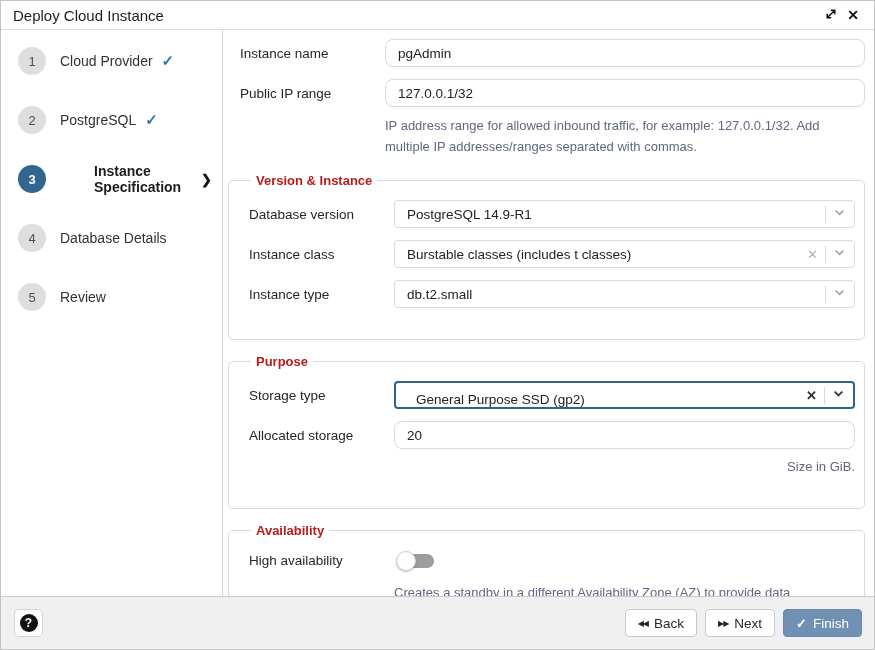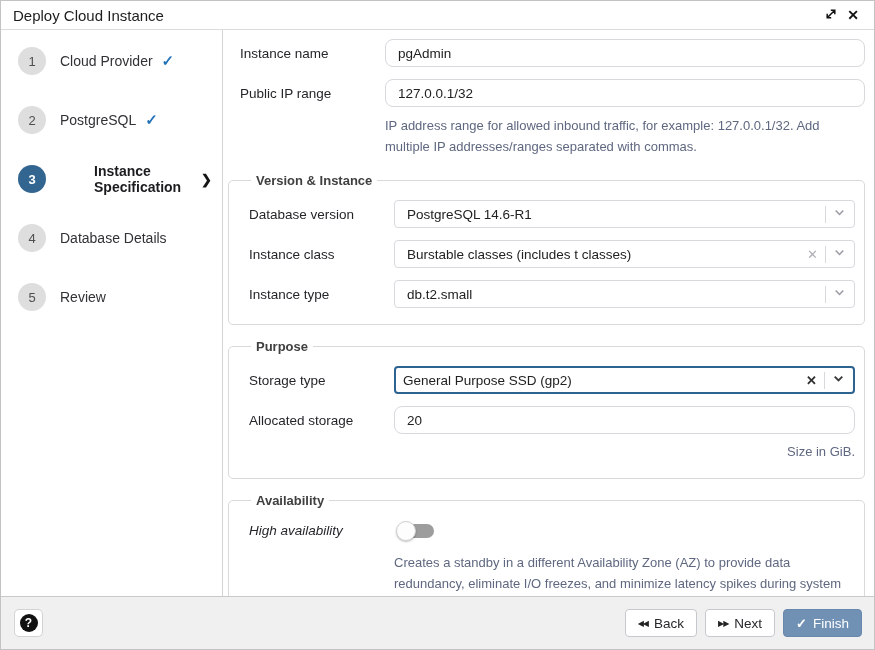--- a/index.html
+++ b/index.html
@@ -26,30 +26,30 @@
   
   .content { flex:1 1 auto; padding:9px 9px 0 5px; overflow:hidden; }
   .row { display:grid; grid-template-columns:145px 1fr; align-items:center; }
   .row-outer { margin:0 0 12px 12px; }
   .lbl { font-size:13.5px; color:#24262a; padding-right:8px; }
   .txtin { height:28px; width:100%; border:1px solid #d7d9dd; border-radius:8px; padding:0 12px; font-size:13.5px; color:#222; font-family:"Liberation Sans",sans-serif; background:#fff; outline:none; }
   .help { grid-column:2; font-size:13px; line-height:21px; color:#5f6880; max-width:482px; margin-top:8px; }
   .help-tight { margin-top:7px;text-align:right; }
 
   fieldset { border:1px solid #d9d9d9; border-radius:5px; margin:2px 0 14px 0; padding:4px 9px 12px 20px; }
-  legend { font-size:13px; font-weight:700; color:#404040; padding:0 5px; margin-left:2px; }
+  legend { font-size:13px; font-weight:700; color:#b91c1c; padding:0 5px; margin-left:2px; }
   fieldset .row { margin:8px 0 12px 0; }
-  fieldset .row:last-child { margin-bottom:4px; }
+  fieldset .row:last-child { margin-bottom:19px; }
 
   .select { position:relative; height:28px; border:1px solid #d7d9dd; border-radius:4px; background:#fff; display:flex; align-items:center; padding:0 70px 0 12px; cursor:pointer; }
   .select-value { font-size:13.5px; color:#222; white-space:nowrap; overflow:hidden; }
   .adorn { position:absolute; right:8px; top:0; height:100%; display:flex; align-items:center; gap:7px; }
   .clear-x { font-size:13px; color:#adb0b5; line-height:1; cursor:pointer; }
   .sep { width:1px; height:17px; background:#d7d9dd; }
-  .select.focused { border:2px solid #2c6391; padding-left:7px; }
+  .select.focused { border:2px solid #2c6391; padding-left:20px;align-items:flex-end; }
   .select.focused .clear-x { color:#2f2f2f; font-weight:700; }
 
   
   .toggle { position:relative; width:40px; height:22px; cursor:pointer; margin-left:2px; }
   .toggle-track { position:absolute; left:8px; top:4px; width:30px; height:14px; border-radius:7px; background:#9d9d9d; }
   .toggle-thumb { position:absolute; left:0; top:1px; width:20px; height:20px; border-radius:50%; background:#fdfdfd; border:1px solid #d2d2d2; box-shadow:0 1px 2px rgba(0,0,0,.25); }
 
   
   .ftr { height:53px; flex:0 0 53px; background:#f0f0f0; border-top:1px solid #c9c9c9; display:flex; align-items:center; padding:0 12px 0 13px; }
   .help-btn { width:29px; height:28px; background:#fff; border:1px solid #d3d3d3; border-radius:5px; display:flex; align-items:center; justify-content:center; cursor:pointer; }
@@ -118,21 +118,21 @@
         <input class="txtin" value="127.0.0.1/32" style="">
         <div class="help">IP address range for allowed inbound traffic, for example: 127.0.0.1/32. Add multiple IP addresses/ranges separated with commas.</div>
       </div>
 
       <fieldset>
         <legend>Version &amp; Instance</legend>
 
         <div class="row">
           <label class="lbl">Database version</label>
           <div class="select">
-            <span class="select-value">PostgreSQL 14.6-R1</span>
+            <span class="select-value">PostgreSQL 14.9-R1</span>
             <span class="adorn">
               <span class="sep"></span>
               <span><svg width="13" height="13" viewBox="0 0 12 12">
                     <path d="M2.5 4.2 L6 7.8 L9.5 4.2" fill="none" stroke="#9a9da3" stroke-width="1.5"></path>
                   </svg></span>
             </span>
           </div>
         </div>
 
         <div class="row">
@@ -184,21 +184,21 @@
           <label class="lbl">Allocated storage</label>
           <input class="txtin" value="20" style="">
           <div class="help help-tight">Size in GiB.</div>
         </div>
       </fieldset>
 
       <fieldset>
         <legend>Availability</legend>
 
         <div class="row" style="align-items:start;">
-          <label class="lbl" style="padding-top:3px;font-style:italic;">High availability</label>
+          <label class="lbl" style="padding-top:3px;">High availability</label>
           <div>
             <div class="toggle">
               <span class="toggle-track"></span>
               <span class="toggle-thumb"></span>
             </div>
             <div class="help" style="margin-top:10px;">Creates a standby in a different Availability Zone (AZ) to provide data redundancy, eliminate I/O freezes, and minimize latency spikes during system backups.</div>
           </div>
         </div>
       </fieldset>
 

